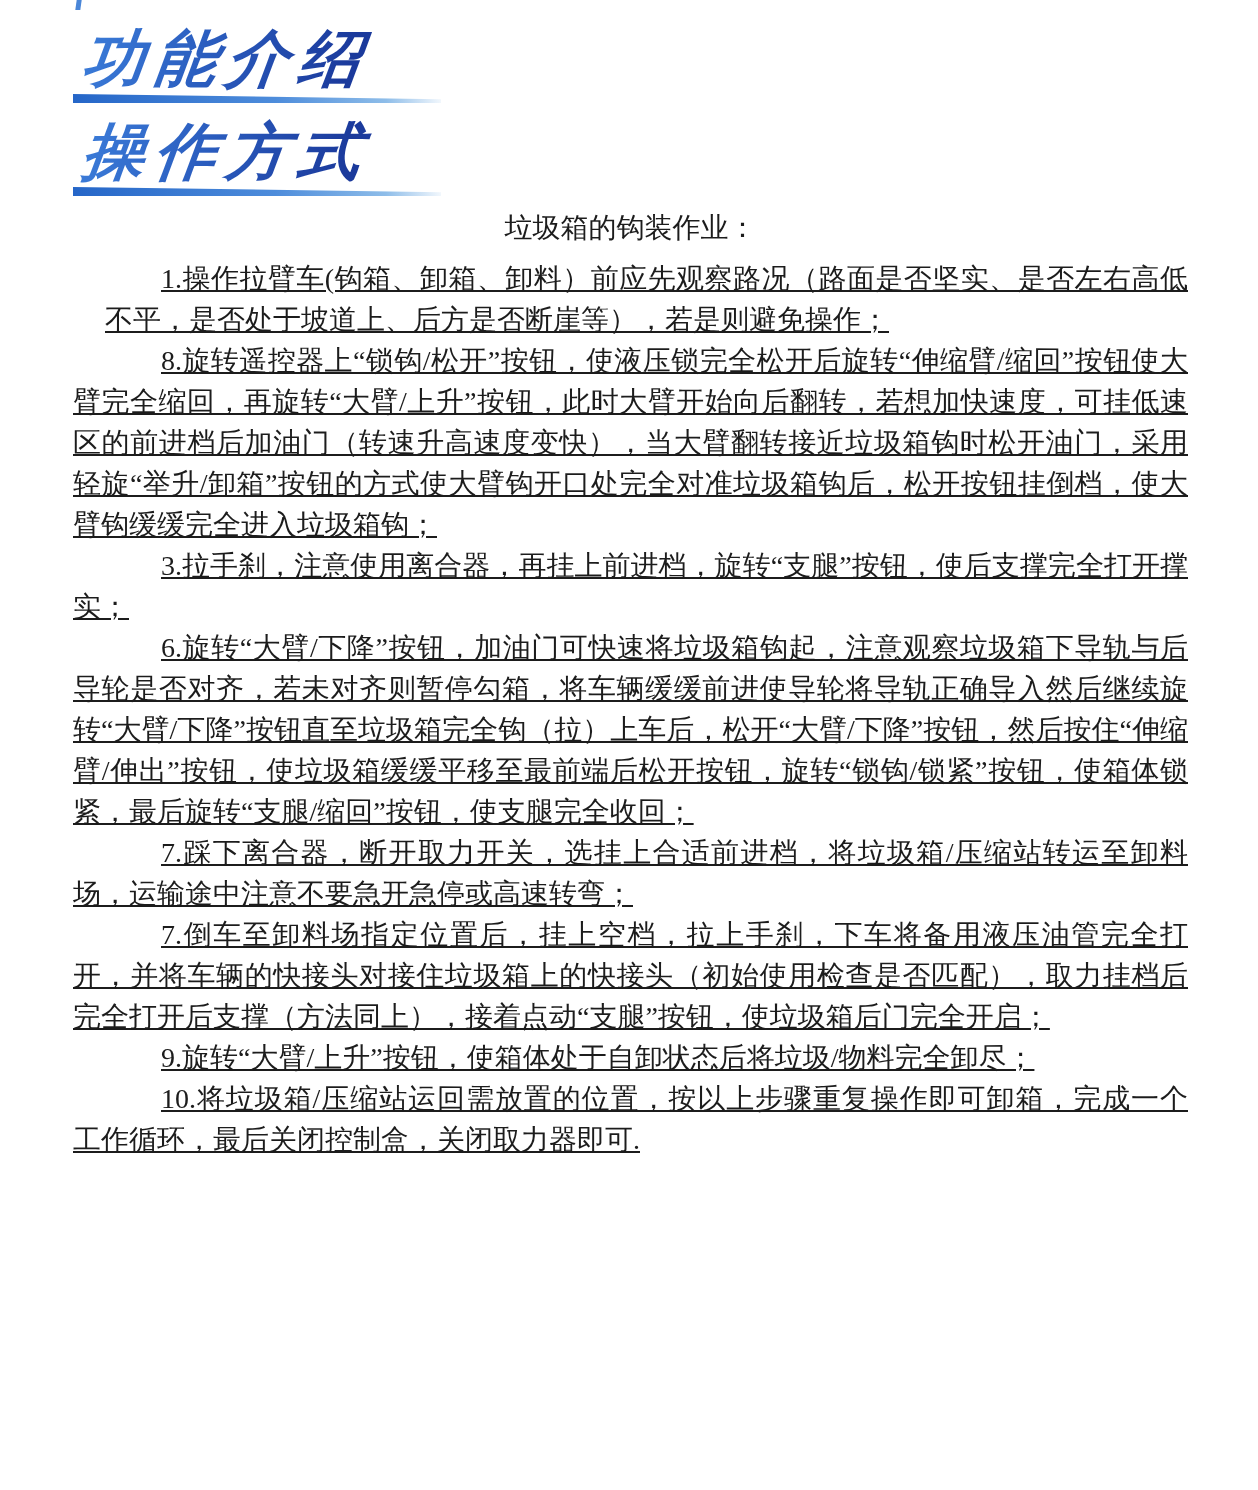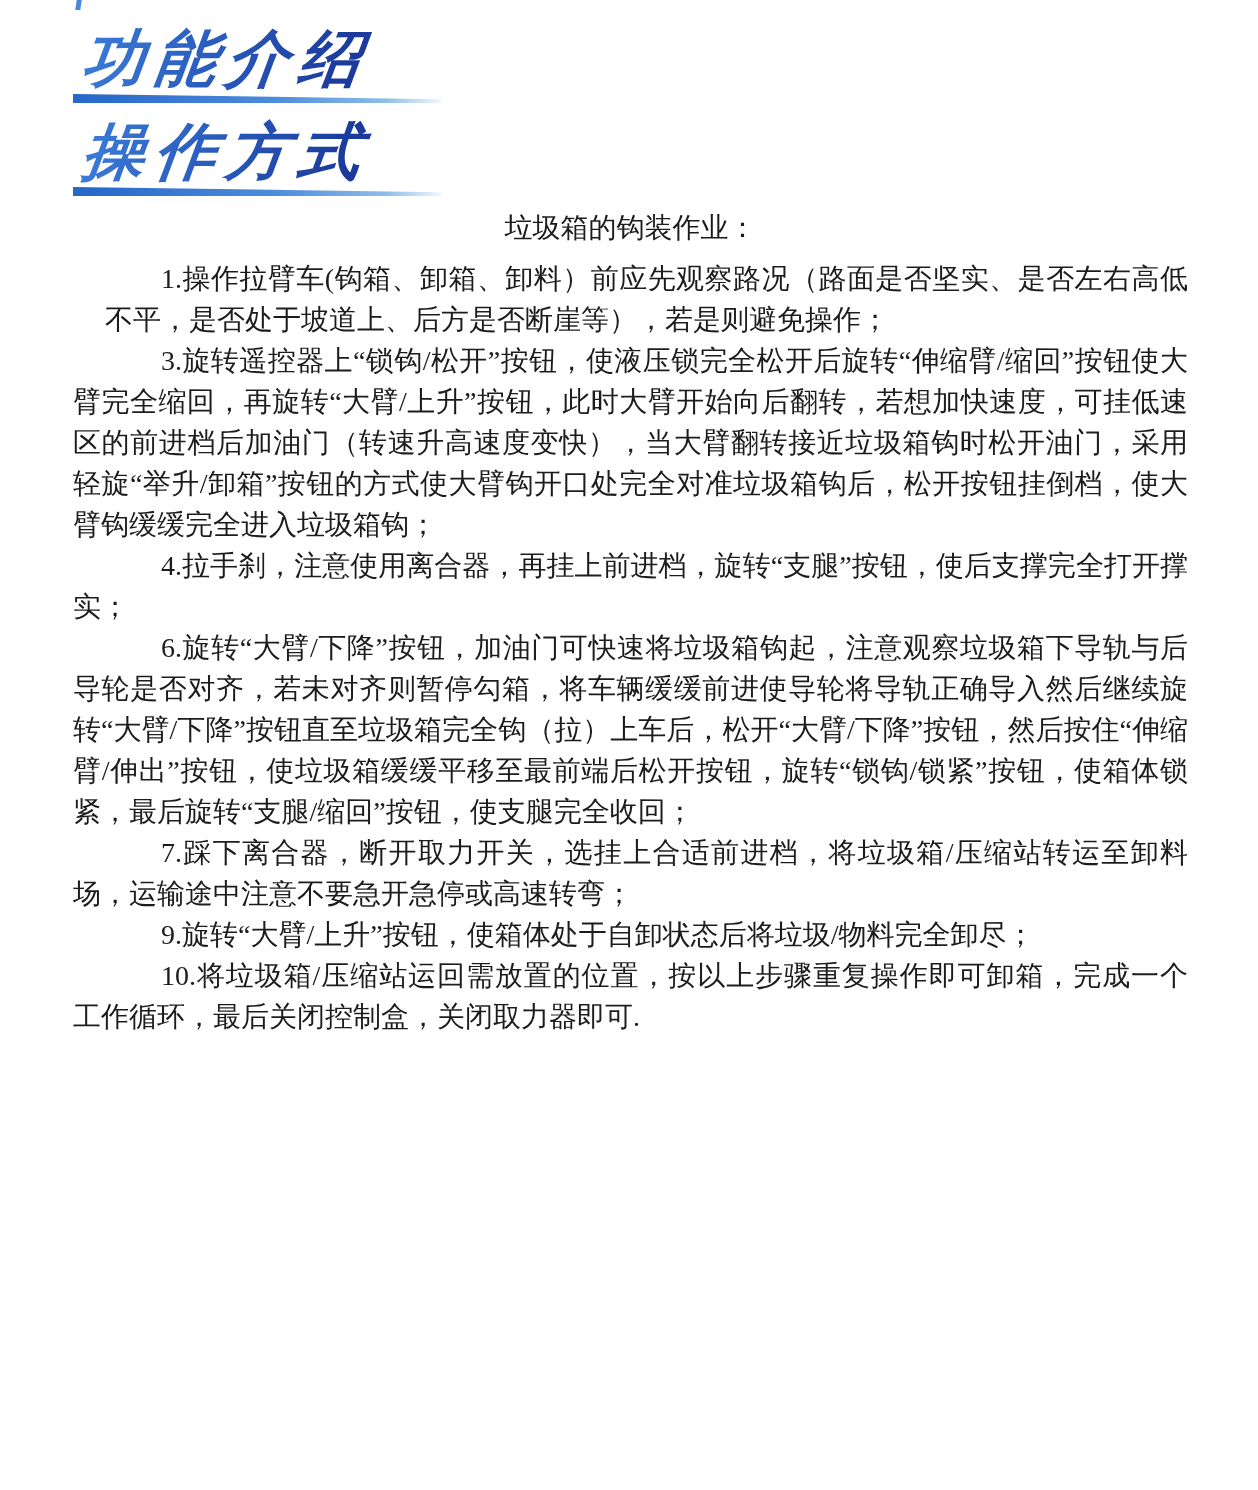--- a/index.html
+++ b/index.html
@@ -72,20 +72,21 @@
   }
   .op-list {
     margin-top: 10px;
   }
   .list-item {
     margin: 0;
     font-size: 28px;
     line-height: 41px;
     text-align: justify;
     text-indent: 88px;
+    text-decoration: underline;
   }
   .list-item.hang {
     padding-left: 32px;
     text-indent: 56px;
   }
 </style>
 </head>
 <body>
 
 <div class="top-tick"></div>
@@ -100,21 +101,22 @@
 
   <div class="heading-block second">
     <span class="h-title">操作方式</span>
     <div class="h-underline"></div>
   </div>
 
   <p class="list-intro">垃圾箱的钩装作业：</p>
 
   <div class="op-list">
     <p class="list-item hang">1.操作拉臂车(钩箱、卸箱、卸料）前应先观察路况（路面是否坚实、是否左右高低不平，是否处于坡道上、后方是否断崖等），若是则避免操作；</p>
-    <p class="list-item">3.旋转遥控器上“锁钩/松开”按钮，使液压锁完全松开后旋转“伸缩臂/缩回”按钮使大臂完全缩回，再旋转“大臂/上升”按钮，此时大臂开始向后翻转，若想加快速度，可挂低速区的前进档后加油门（转速升高速度变快），当大臂翻转接近垃圾箱钩时松开油门，采用轻旋“举升/卸箱”按钮的方式使大臂钩开口处完全对准垃圾箱钩后，松开按钮挂倒档，使大臂钩缓缓完全进入垃圾箱钩；</p>
-    <p class="list-item">4.拉手刹，注意使用离合器，再挂上前进档，旋转“支腿”按钮，使后支撑完全打开撑实；</p>
+    <p class="list-item">8.旋转遥控器上“锁钩/松开”按钮，使液压锁完全松开后旋转“伸缩臂/缩回”按钮使大臂完全缩回，再旋转“大臂/上升”按钮，此时大臂开始向后翻转，若想加快速度，可挂低速区的前进档后加油门（转速升高速度变快），当大臂翻转接近垃圾箱钩时松开油门，采用轻旋“举升/卸箱”按钮的方式使大臂钩开口处完全对准垃圾箱钩后，松开按钮挂倒档，使大臂钩缓缓完全进入垃圾箱钩；</p>
+    <p class="list-item">3.拉手刹，注意使用离合器，再挂上前进档，旋转“支腿”按钮，使后支撑完全打开撑实；</p>
     <p class="list-item">6.旋转“大臂/下降”按钮，加油门可快速将垃圾箱钩起，注意观察垃圾箱下导轨与后导轮是否对齐，若未对齐则暂停勾箱，将车辆缓缓前进使导轮将导轨正确导入然后继续旋转“大臂/下降”按钮直至垃圾箱完全钩（拉）上车后，松开“大臂/下降”按钮，然后按住“伸缩臂/伸出”按钮，使垃圾箱缓缓平移至最前端后松开按钮，旋转“锁钩/锁紧”按钮，使箱体锁紧，最后旋转“支腿/缩回”按钮，使支腿完全收回；</p>
     <p class="list-item">7.踩下离合器，断开取力开关，选挂上合适前进档，将垃圾箱/压缩站转运至卸料场，运输途中注意不要急开急停或高速转弯；</p>
+    <p class="list-item">7.倒车至卸料场指定位置后，挂上空档，拉上手刹，下车将备用液压油管完全打开，并将车辆的快接头对接住垃圾箱上的快接头（初始使用检查是否匹配），取力挂档后完全打开后支撑（方法同上），接着点动“支腿”按钮，使垃圾箱后门完全开启；</p>
     <p class="list-item">9.旋转“大臂/上升”按钮，使箱体处于自卸状态后将垃圾/物料完全卸尽；</p>
     <p class="list-item">10.将垃圾箱/压缩站运回需放置的位置，按以上步骤重复操作即可卸箱，完成一个  工作循环，最后关闭控制盒，关闭取力器即可.</p>
   </div>
 
 </div>
 
 </body></html>

